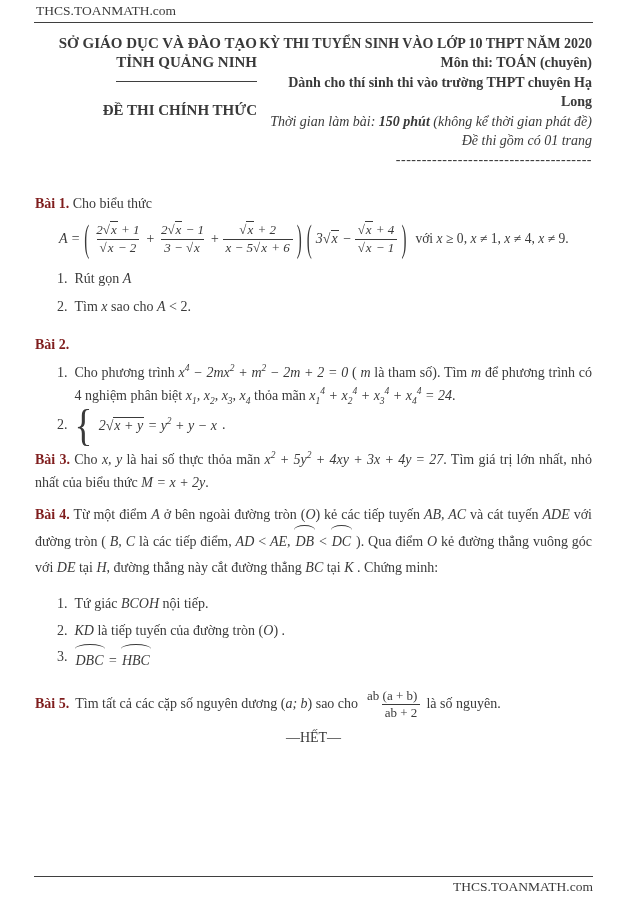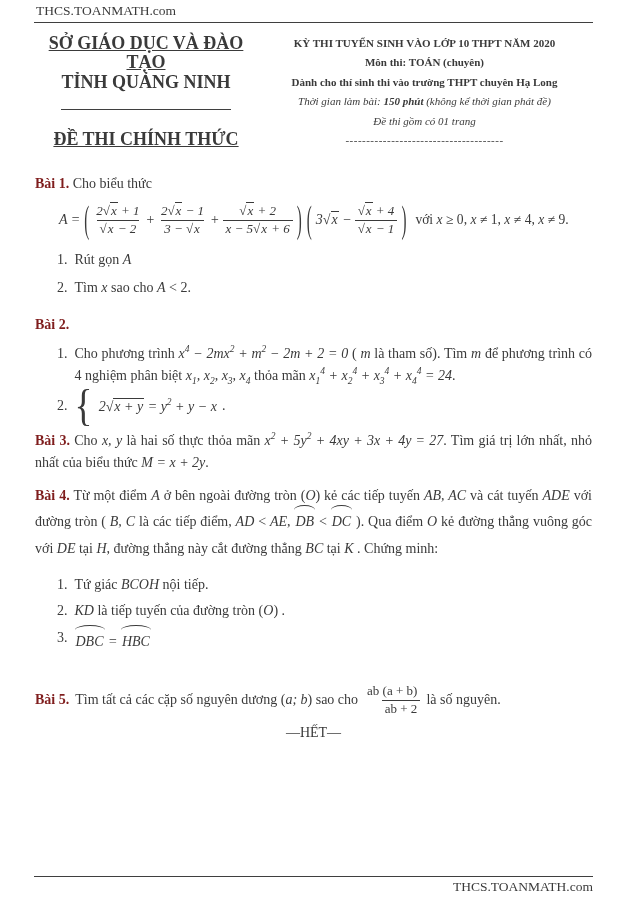--- a/index.html
+++ b/index.html
@@ -7,24 +7,24 @@
     position:relative;width:627px;height:898px;background:#ffffff;overflow:hidden;
     font-family:"Liberation Serif","DejaVu Serif",serif;color:#3a3a3a;
   }
   
   .site-header{
     margin:3px 34px 0 34px;padding:0 2px 3px 2px;
     border-bottom:1.6px solid #3f3f3f;font-size:13.5px;
   }
   
   .exam-header{display:flex;margin:11px 35px 0 35px;}
-  .eh-left{width:222px;text-align:center;font-weight:bold;font-size:18px;line-height:19.4px;text-decoration:underline;}
-  .eh-right{flex:1;text-align:center;font-size:11px;line-height:19.4px;}
+  .eh-left{width:222px;text-align:right;font-weight:bold;font-size:15px;line-height:19.4px;}
+  .eh-right{flex:1;text-align:right;font-size:14px;line-height:19.4px;}
   .eh-bold{font-weight:bold;}
-  .eh-underline{display:inline-block;border-bottom:1.3px solid #3f3f3f;padding-bottom:17px;}
+  .eh-underline{display:inline-block;border-bottom:1.3px solid #3f3f3f;padding-bottom:8px;}
   .eh-spacer{height:19.4px;}
   .eh-italic{font-style:italic;}
   .dashes{letter-spacing:.5px;}
   
   .main{margin:0 35px;font-size:14px;line-height:22.6px;}
   .para{text-align:justify;margin:0;}
   .plabel{color:#7f1d1d;font-weight:bold;}
   i{font-style:italic;}
   sup,sub{font-size:9.5px;line-height:0;}
   
@@ -72,21 +72,21 @@
   .mt-b1{margin-top:23px;}
   .mt-item1{margin-top:12px;}
   .mt-item2{margin-top:5px;}
   .mt-b2{margin-top:15px;}
   .mt-b2i1{margin-top:6px;}
   .mt-b2i2{margin-top:7px;}
   .mt-b3{margin-top:12px;}
   .mt-b4{margin-top:10px;}
   .mt-b4i1{margin-top:13px;}
   .mt-b4i{margin-top:4px;}
-  .mt-b5{margin-top:26px;}
+  .mt-b5{margin-top:11px;}
 </style>
 </head>
 <body>
 
 <div class="page">
 
   <div class="site-header">
     <span>THCS.TOANMATH.com</span>
   </div>
 

